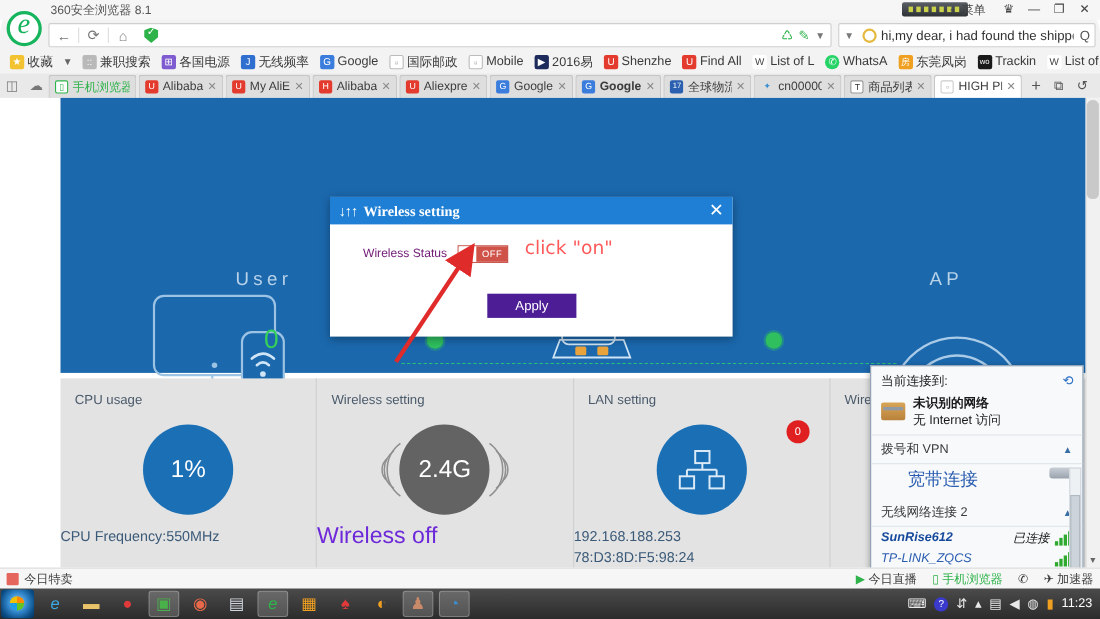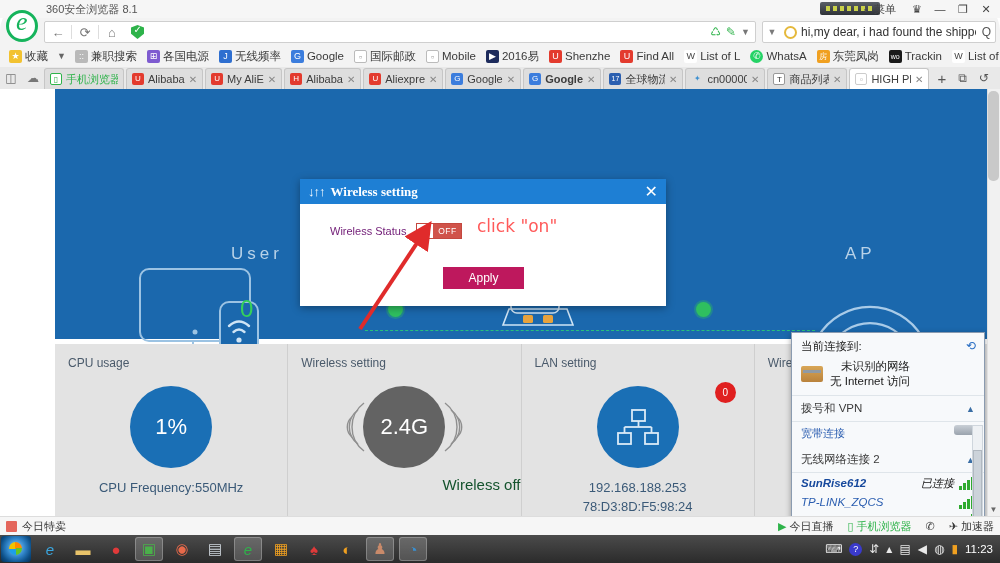--- a/index.html
+++ b/index.html
@@ -72,21 +72,21 @@
   
   #viewport { position:absolute; left:0; top:89px; width:1000px; height:427px; background:#fff; }
   .scrollbar { position:absolute; right:0; top:0; width:13px; height:427px; background:#f1f1f1; border-left:1px solid #e0e0e0;}
   .scroll-thumb{ position:absolute; right:1px; top:2px; width:11px; height:90px; background:#c9c9c9; border-radius:5px;}
   .scroll-up,.scroll-dn{position:absolute;right:1px;width:11px;height:11px;text-align:center;font-size:8px;color:#666;}
   .scroll-up{top:0}.scroll-dn{bottom:0}
 
   .hero { position:absolute; left:55px; top:0px; width:932px; height:250px; background:#1b68ad; }
   .hero-label { position:absolute; font-family:"Liberation Sans",sans-serif; color:#b8d2e8;
                 font-size:17px; letter-spacing:4px; }
-  #lbl-user{ left:176px; top:155px; }
+  #lbl-user{ left:159px; top:155px; }
   #lbl-ap { left:790px; top:155px; }
 
   .runtime { position:absolute; left:88px; top:314px; color:#cfe0ef; font-size:12px; }
   .swver   { position:absolute; left:613px; top:316px; color:#cfe0ef; font-size:12px; white-space:nowrap;}
 
   .dashline{ position:absolute; left:310px; top:241px; width:450px; height:0;
              border-top:1px dashed #27c07a; }
   .dot-green{ position:absolute; width:15px;height:15px;border-radius:50%;background:#2fbf5f;
               box-shadow:0 0 0 2px rgba(47,191,95,.35);}
   #dotA{ left:333px; top:213px;} #dotB{ left:641px; top:213px;}
@@ -100,60 +100,60 @@
   .modal-hd .mtitle { color:#fff; font-size:13px; font-weight:bold; font-family:"Liberation Serif",serif; margin-left:6px;}
   .modal-hd .mclose { margin-left:auto; color:#fff; font-size:16px; line-height:16px; cursor:pointer; }
   .modal-bd { position:relative; height:102px; }
   .wl-row { position:absolute; left:30px; top:19px; display:flex; align-items:center; gap:10px; }
   .wl-lab { font-size:11px; color:#701a75; }
   .toggle { width:46px; height:16px; border:1px solid #c4483f; display:flex; }
   .toggle .knob { width:16px; background:#fff; }
   .toggle .off  { flex:1; background:#d0534a; color:#fff; font-size:8.5px; text-align:center; line-height:14px; letter-spacing:.5px;}
   .click-on { position:absolute; left:177px; top:12px; color:#ff5a5a; font-size:17px;
               font-family:"DejaVu Sans",sans-serif;}
-  .apply { position:absolute; left:143px; top:63px; width:81px; height:22px; background:#be185d;
+  .apply { position:absolute; left:143px; top:63px; width:81px; height:22px; background:#4c1d95;
            color:#fff; font-size:12px; border:none; cursor:pointer; }
 
   
   .cards { position:absolute; left:55px; top:255px; width:932px; height:172px; background:#e3e3e3;
            display:flex; }
   .card { flex:1 1 0; position:relative; border-right:1px solid #cfcfcf; overflow:hidden; }
   .card:last-child{border-right:none;}
   .card-t { position:absolute; left:13px; top:12px; font-size:12px; color:#4a5a6b; }
   .circ { position:absolute; left:50%; transform:translateX(-50%); top:42px; width:82px; height:82px;
           border-radius:50%; display:flex; align-items:center; justify-content:center;
           color:#fff; font-size:22px; }
   .circ.blue{ background:#1a6fb5;} .circ.gray{ background:#636363;}
-  .c-sub  { position:absolute; width:100%; text-align:center; font-size:13px; color:#3b5a78; }
+  .c-sub  { position:absolute; width:100%; text-align:left; font-size:13px; color:#3b5a78; }
   .c-sub1 { top:136px; } .c-sub2 { top:155px; }
-  .c-sub-big{ position:absolute; width:100%; text-align:right; top:132px; font-size:15px; color:#14532d;}
+  .c-sub-big{ position:absolute; width:100%; text-align:left; top:132px; font-size:21px; color:#6d28d9;}
   .badge-red { position:absolute; right:18px; top:38px; width:21px;height:21px;border-radius:50%;
                background:#e02020; color:#fff; font-size:10px; text-align:center; line-height:21px;}
   .waves{position:absolute;top:55px;width:26px;height:56px;}
   .waves.l{left:52px;} .waves.r{right:52px;}
 
   
   .annot-txt{ position:absolute; color:#ff5a5a; font-size:16px; font-family:"DejaVu Sans",sans-serif;}
   #click-here{ left:455px; top:305px; }
 
   
   .netpanel{ position:absolute; left:791px; top:243px; width:194px; height:280px;
              background:#f7f9fb; border:1px solid #8a9bb0; box-shadow:0 2px 6px rgba(0,0,0,.35); }
   .np-sec{ padding:6px 9px; border-bottom:1px solid #dfe5ea; position:relative;}
   .np-head{ font-size:11.5px; color:#222; }
   .np-refresh{ position:absolute; right:8px; top:6px; color:#2a6fc4; font-size:12px; }
   .np-cur{ display:flex; gap:7px; align-items:center; margin-top:5px;}
   .np-cur .ico{ width:22px;height:16px;background:linear-gradient(#d8a657,#b9823c); border-radius:2px; position:relative;}
   .np-cur .ico:after{content:"";position:absolute;left:2px;top:4px;right:2px;height:3px;background:#8f9aa5;}
-  .np-cur .txt b{ display:block; font-size:11.5px; font-weight:normal; color:#1a1a1a;text-align:right;}
+  .np-cur .txt b{ display:block; font-size:11.5px; font-weight:bold; color:#1a1a1a;}
   .np-cur .txt s{ display:block; font-size:11.5px; color:#1a1a1a; text-decoration:none;}
   .np-grp{ display:flex; align-items:center; padding:5px 9px; border-bottom:1px solid #dfe5ea;}
   .np-grp .g{ font-size:11.5px; color:#3a3a3a;}
   .np-grp .ch{ margin-left:auto; color:#3a6ea5; font-size:9px;}
-  .np-link{ padding:4px 9px 6px; font-size:11px; color:#2a5db0; position:relative;}
+  .np-link{ padding:4px 9px 6px; font-size:16px; color:#2a5db0; position:relative;margin-left:24px;}
   .np-link .modem{ position:absolute; right:8px; top:3px; width:22px;height:10px;
                    background:linear-gradient(#c9cfd6,#9aa3ad); border-radius:3px;}
   .np-list{ position:relative; }
   .np-item{ display:flex; align-items:center; padding:2.5px 9px; font-size:11.5px; color:#2a5db0;font-style:italic;}
   .np-item.sel{ font-weight:bold; color:#16489c; }
   .np-item .st{ margin-left:auto; color:#111; font-weight:normal; font-size:11px; margin-right:5px;}
   .bars{ width:16px; height:13px; position:relative; flex:0 0 16px;}
   .bars i{ position:absolute; bottom:0; width:3px; background:#2faa2f;}
   .bars i:nth-child(1){left:0;height:4px;} .bars i:nth-child(2){left:4px;height:7px;}
   .bars i:nth-child(3){left:8px;height:10px;} .bars i:nth-child(4){left:12px;height:13px;}

